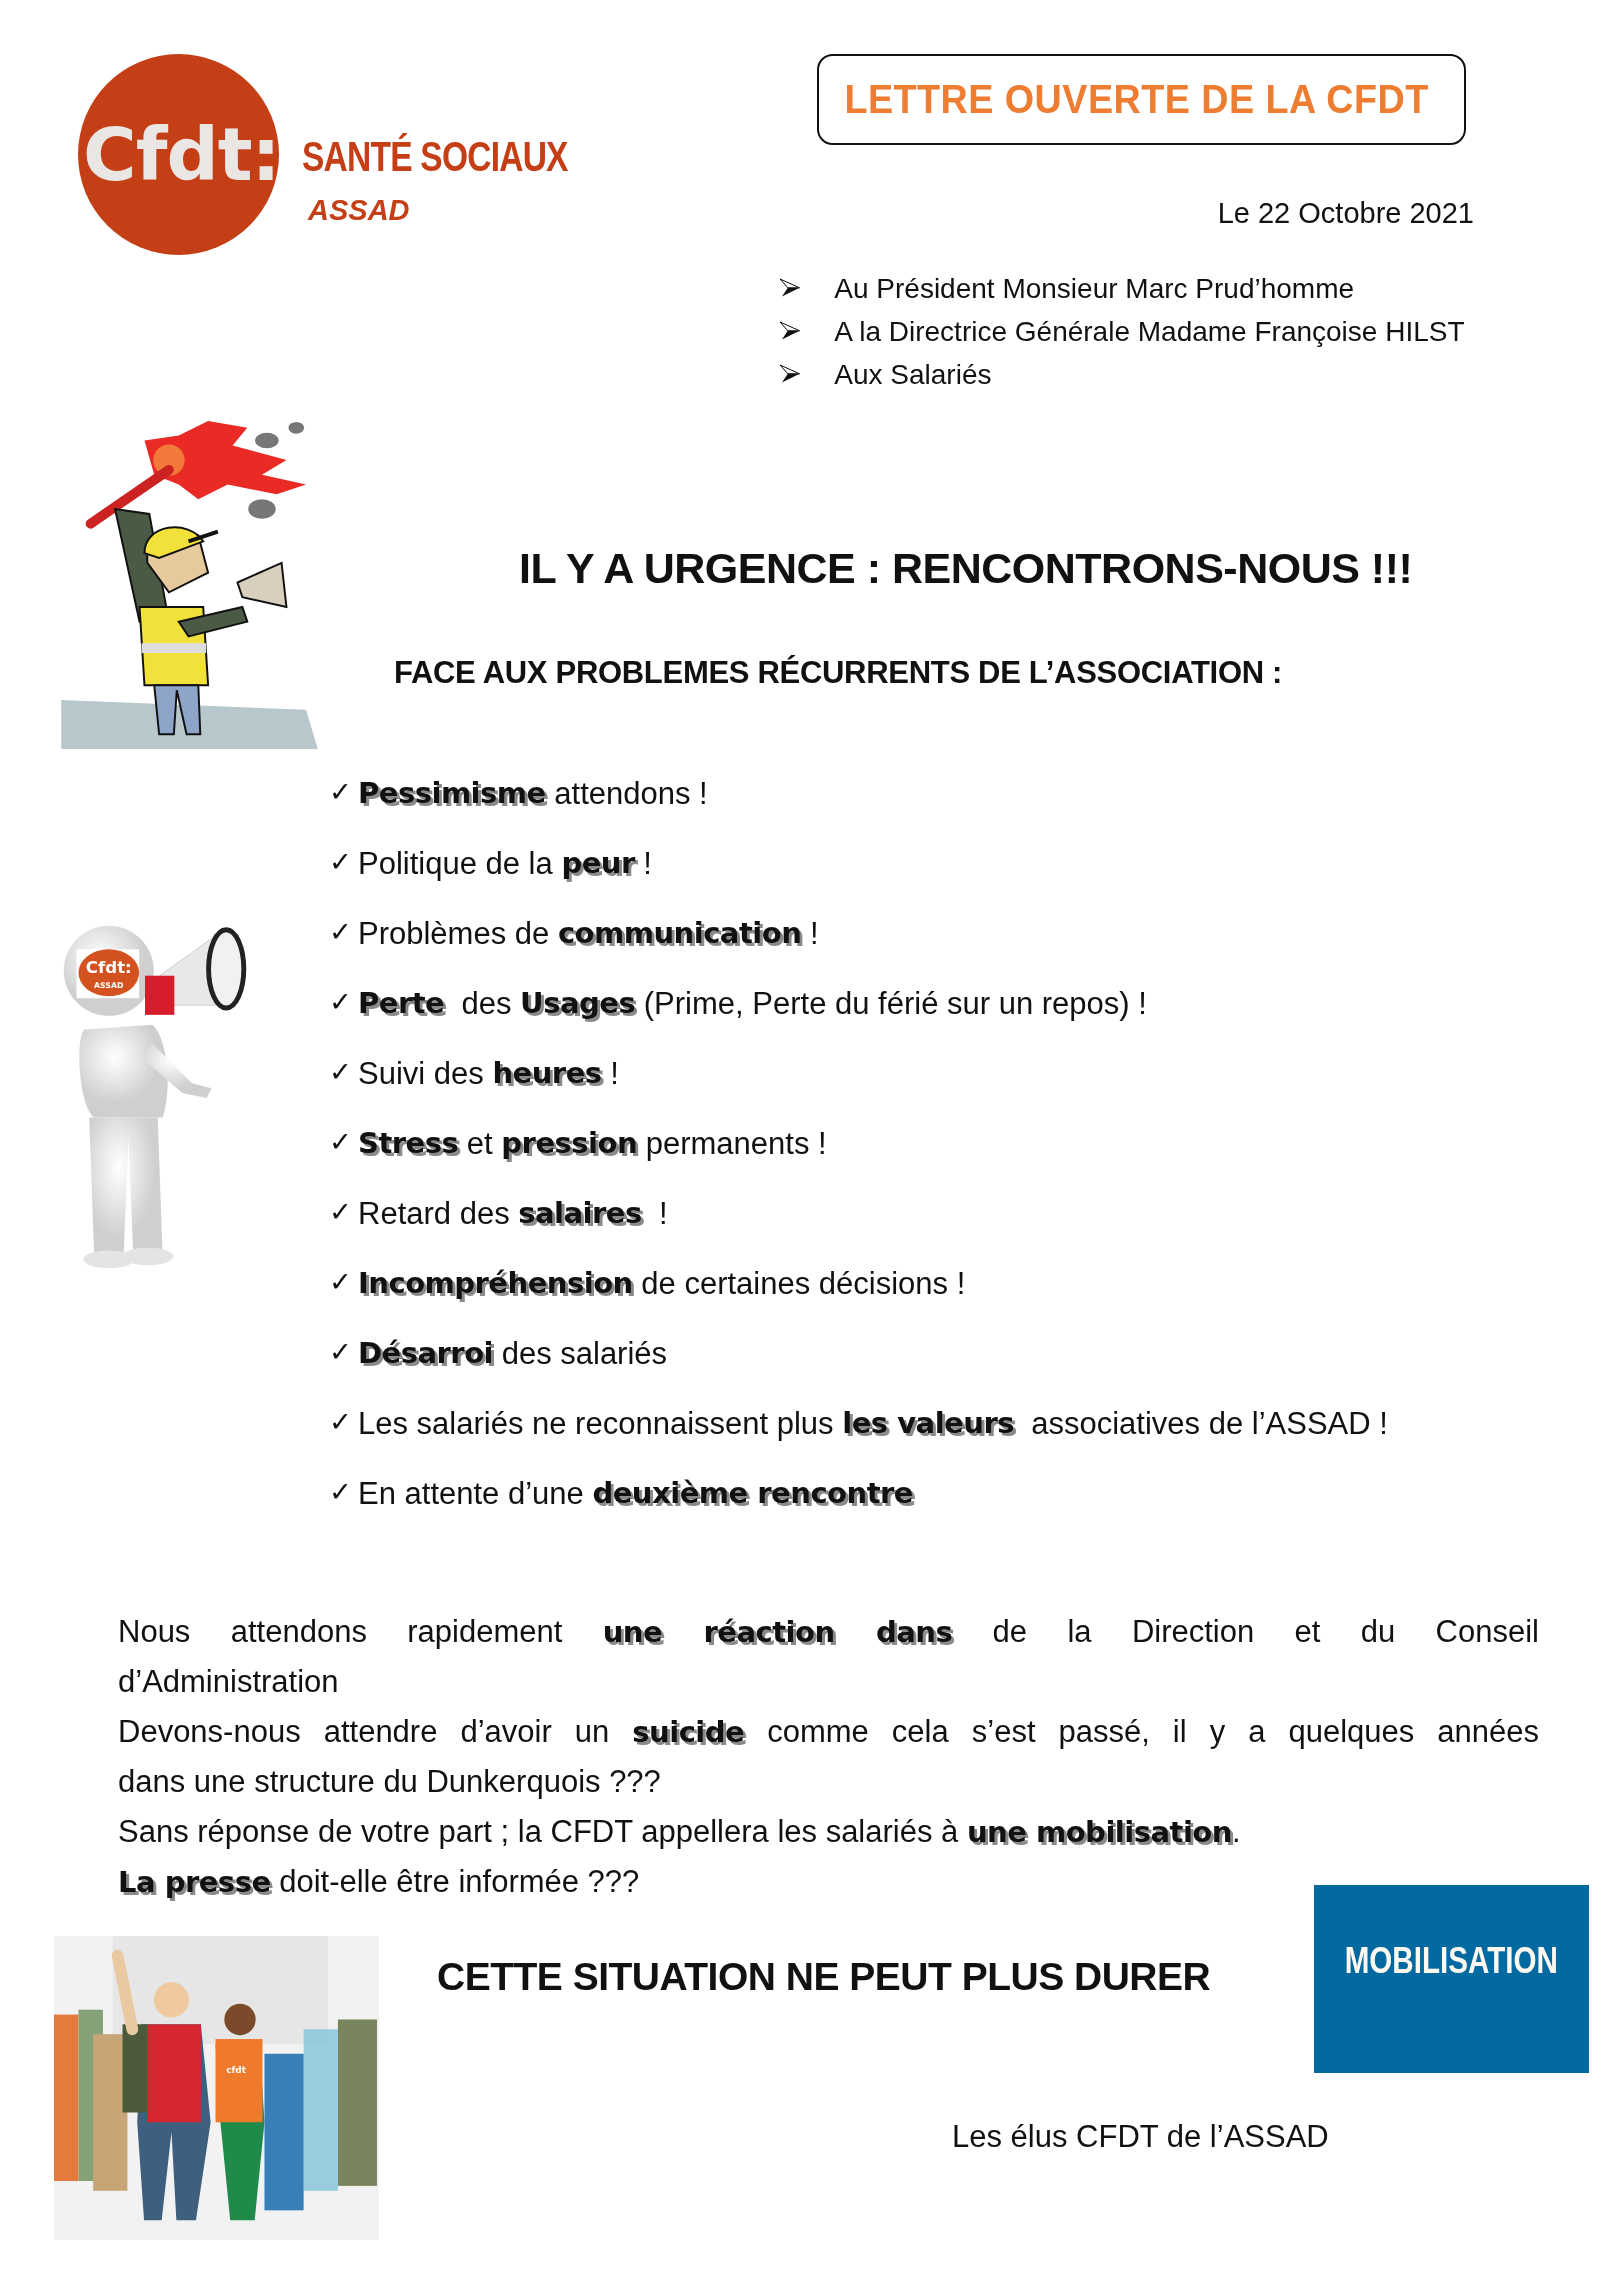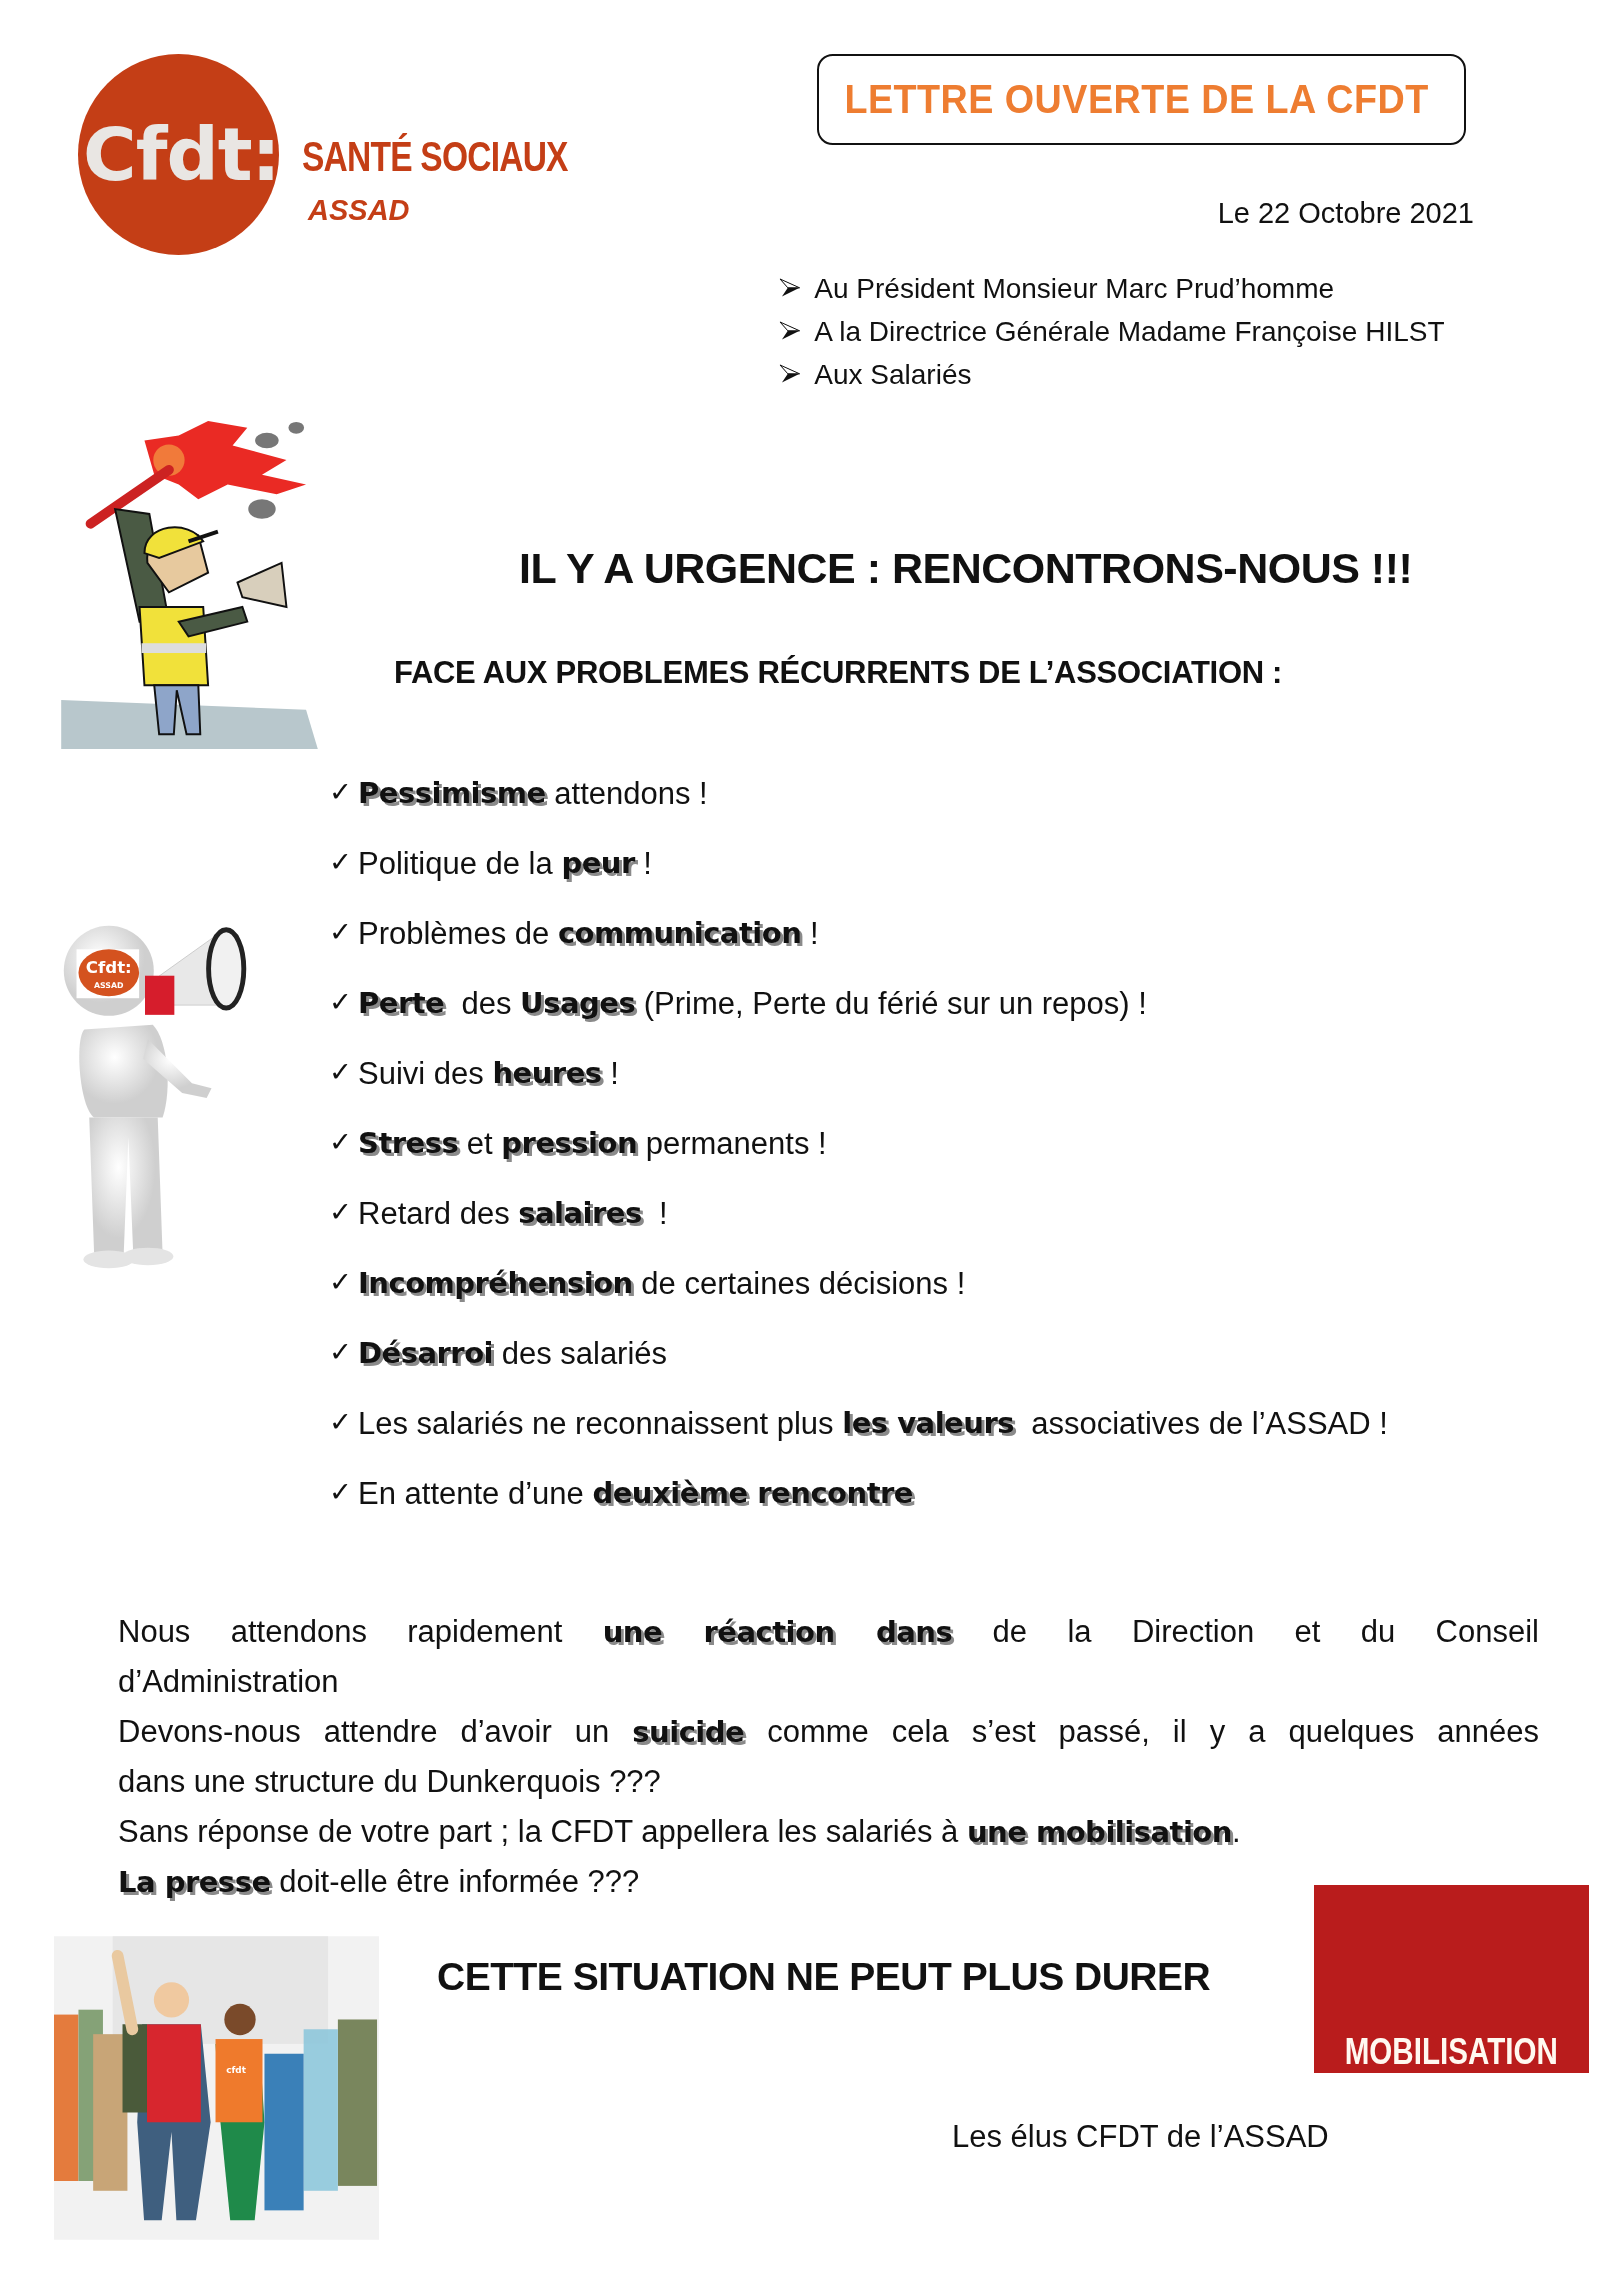--- a/index.html
+++ b/index.html
@@ -19,21 +19,21 @@
 
   
   .title-box { left: 817px; top: 54px; width: 649px; height: 91px; border: 2.9px solid #111; border-radius: 15.7px;
                display: flex; align-items: center; justify-content: flex-start; box-sizing: border-box; }
   .title-text { color: #ee7d31; font-size: 41px; font-weight: bold; letter-spacing: 0.5px;
                 transform: scaleX(0.92); }
 
   .date { right: 147px; top: 197px; font-size: 29px; }
 
   .recipients { left: 779px; top: 267px; list-style: none; margin: 0; padding: 0; font-size: 28px; }
-  .recipients li { height: 43px; display: flex; align-items: center; }
+  .recipients li { height: 43px; display: flex; align-items: center; gap: 20px; }
   .arrow-icon { display: inline-block; width: 23.5px; margin-right: 11.8px; }
 
   
   .illus-worker { left: 61px; top: 416px; width: 257px; height: 333px; }
   .illus-megaphone-man { left: 55px; top: 912px; width: 225px; height: 372px; }
   .illus-crowd { left: 54px; top: 1936px; width: 325px; height: 304px; }
 
   .urgence { left: 519px; top: 502px; font-size: 43px; font-weight: bold; letter-spacing: -0.5px; margin-top: 42px; }
   .face { left: 394px; top: 655px; font-size: 31px; font-weight: bold; letter-spacing: -0.3px; }
 
@@ -43,22 +43,22 @@
   .check-icon { display: inline-block; width: 29px; font-size: 27.4px; }
   .emph { font-weight: 900; color: #111; text-shadow: 2.9px 2.9px 0 #8a8a8a; font-family: "DejaVu Sans", sans-serif;
           font-size: 29px; letter-spacing: -0.5px; }
 
   
   .para { left: 118px; top: 1607px; width: 1421px; font-size: 31px; line-height: 50px; }
   .para p { margin: 0; }
   .justify { text-align: justify; text-align-last: justify; }
 
   .cette { left: 437px; top: 1955px; font-size: 39px; font-weight: bold; letter-spacing: -0.5px; }
-  .mob-box { left: 1314px; top: 1885px; width: 275px; height: 188px; background: #b91c1c;
-             display: flex; align-items: flex-end; justify-content: center; }
+  .mob-box { left: 1314px; top: 1885px; width: 275px; height: 188px; background: #0369a1;
+             display: flex; align-items: flex-start; justify-content: center; }
   .mob-text { color: #fff8f0; font-weight: bold; font-size: 37px; margin-top: 55px;
               font-family: "Liberation Sans", sans-serif; transform: scaleX(0.8); letter-spacing: 0px; }
   .signature { left: 952px; top: 2119px; font-size: 31px; }
 </style>
 </head>
 <body>
 
 <div class="abs logo-circle">
   <span class="logo-cfdt">Cfdt:</span>
 </div>

